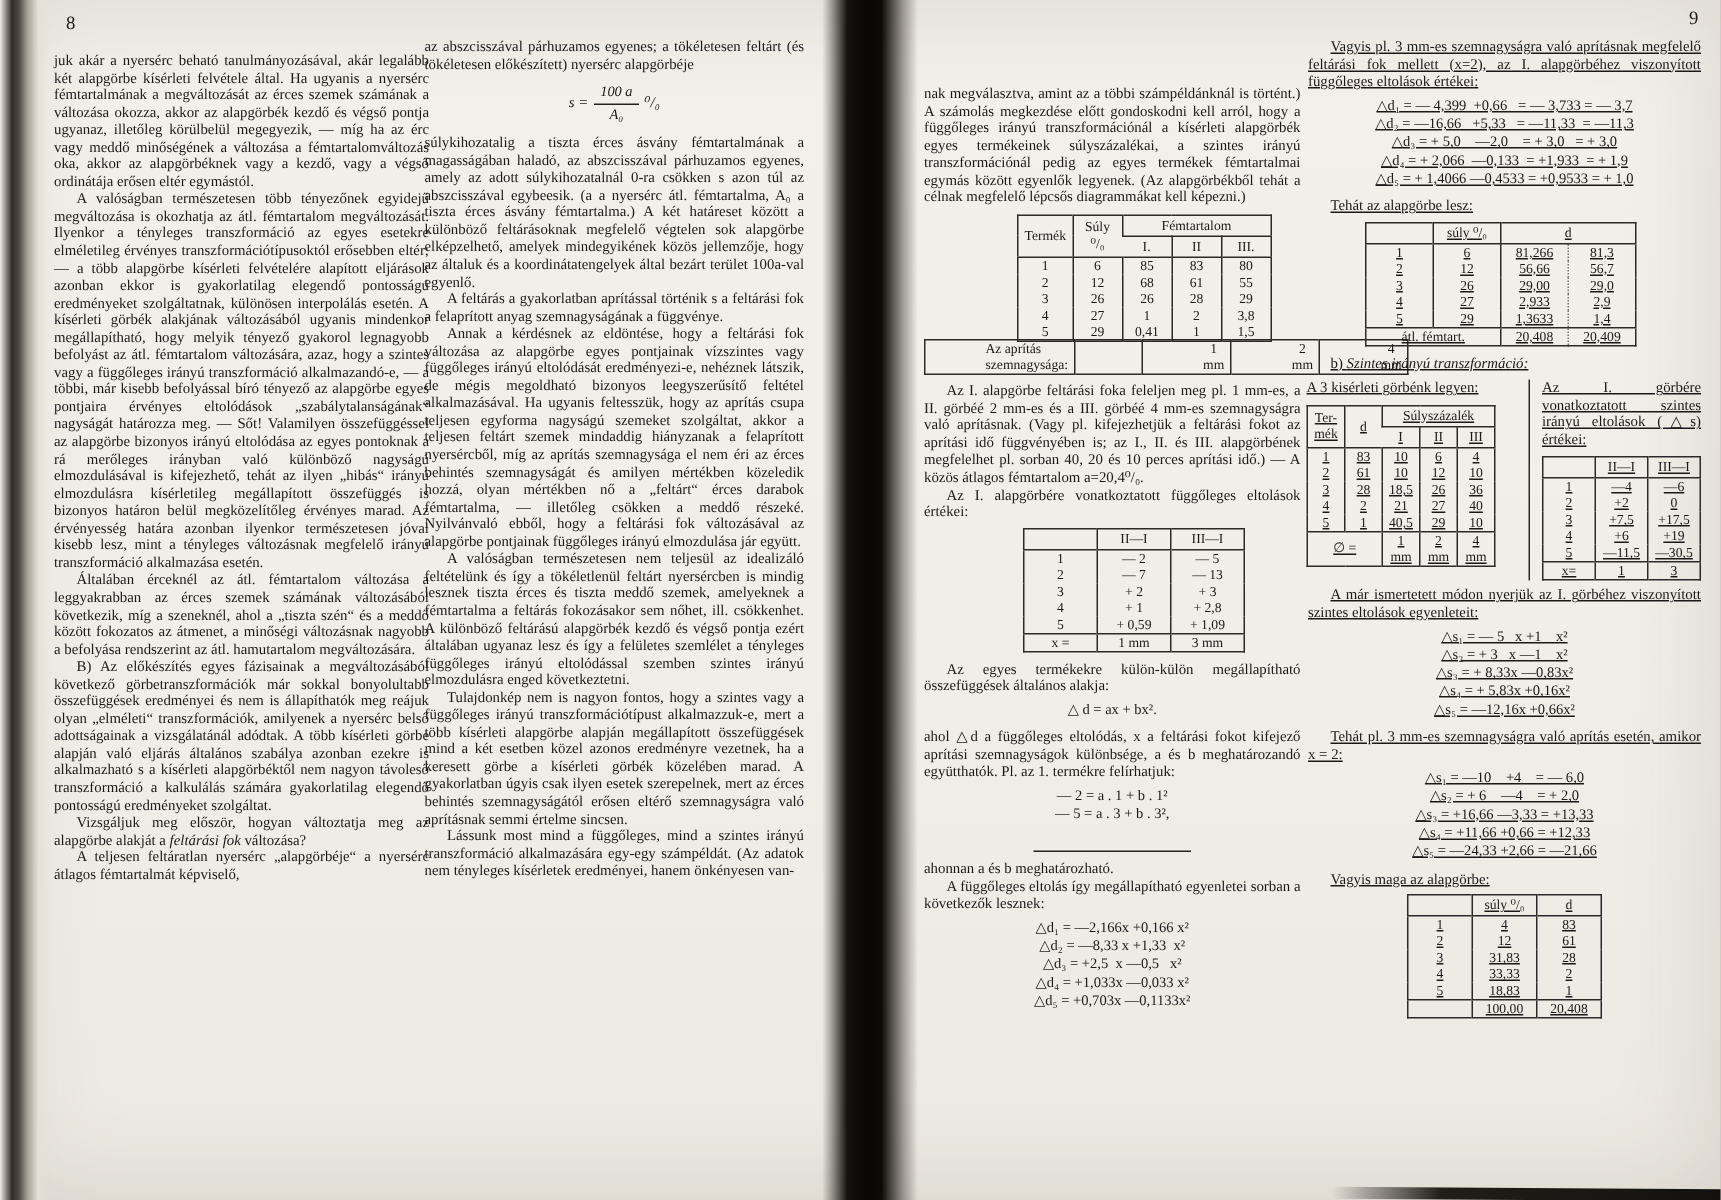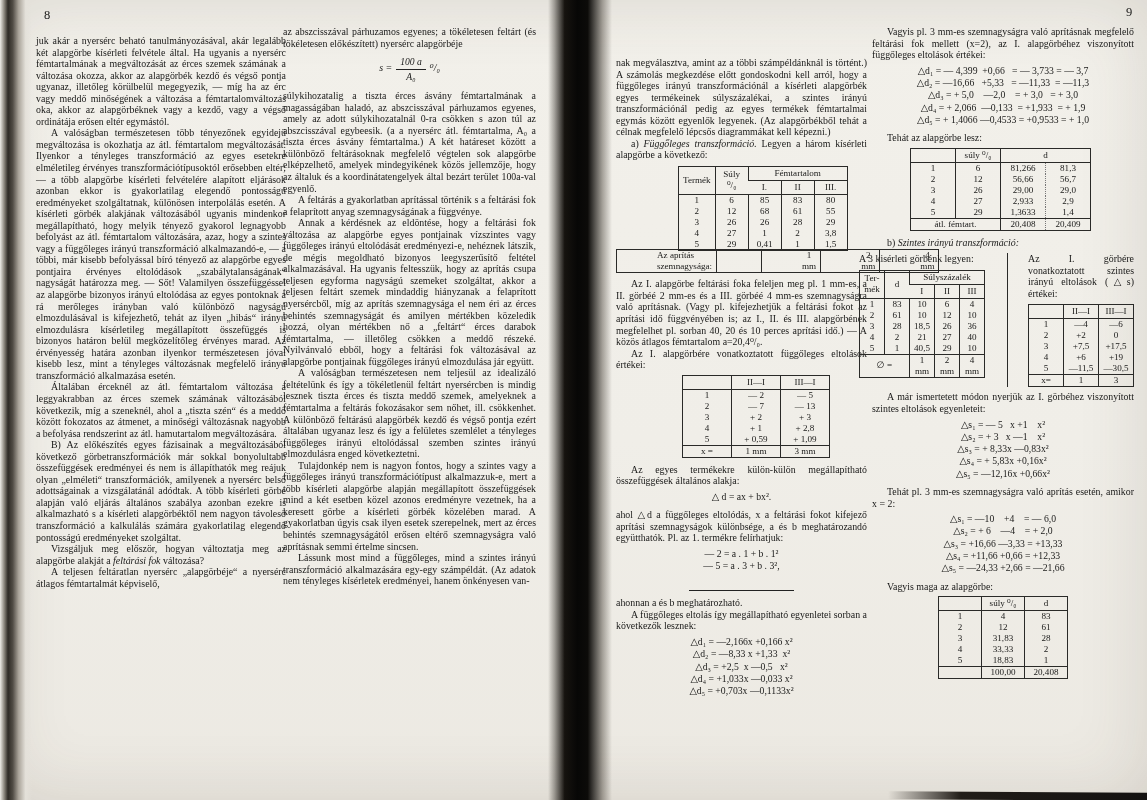--- a/index.html
+++ b/index.html
@@ -13,21 +13,21 @@
   .gutter{position:absolute;left:548px;top:0;width:64px;height:800px;
     background:linear-gradient(90deg,rgba(40,36,30,0) 0%,rgba(40,36,30,.38) 10%,#16130f 26%,#070706 46%,#0c0b09 62%,rgba(70,64,55,.45) 85%,rgba(70,64,55,0) 100%);}
   .scanline{position:absolute;left:888px;top:792px;width:260px;height:8px;
     background:linear-gradient(90deg,rgba(25,22,18,0),#211d18 28%,#131110 100%);transform:rotate(.35deg);}
   .pagenum{position:absolute;font-size:12.5px;letter-spacing:.5px;}
   #pn8{left:44px;top:8px;} #pn9{left:1126px;top:5px;}
   .col{position:absolute;text-align:justify;font-size:9.9px;line-height:11.55px;}
   #p8c1{left:36px;top:35px;width:250px;height:760px;}
   #p8c2{left:283px;top:26px;width:253px;height:770px;}
   #p9c1{left:616px;top:29px;width:251px;height:770px;margin-top:28px;}
-  #p9c2{left:872px;top:26px;width:262px;height:772px;}
+  #p9c2{left:872px;top:26px;width:262px;height:772px;text-decoration:underline;}
   .p{margin:0;text-indent:15px;}
   .noind{text-indent:0;}
   .formula{text-align:center;margin:7px 0 8px;font-style:italic;text-indent:0;}
   .frac{display:inline-block;vertical-align:middle;text-align:center;margin:0 4px;font-size:9.6px;}
   .frac .num{display:block;border-bottom:1px solid #222;padding:0 4px 1px;}
   .frac .den{display:block;padding-top:1px;}
   .eqblock{margin:4px 0 6px;text-align:center;text-indent:0;}
   .eq{white-space:pre;line-height:12.3px;font-size:9.7px;}
   .eq-underline{display:inline-block;border-bottom:1px solid #222;padding:0 14px 18px;}
   .tbl{border-collapse:collapse;border:1.6px solid #2a2a28;font-size:9.1px;line-height:11px;}
@@ -45,21 +45,21 @@
   .t1foot td:first-child{text-align:left;width:142px;}
   .t1foot td{width:30px;padding-left:40px;}
   .t2{margin:4px 0 6px 66px;}
   .t2 td{min-width:40px;}
   .t3{margin:4px 0 6px 38px;}
   .t3 td{min-width:36px;}
   .t6{margin:4px auto 0 66px;}
   .t6 td{min-width:34px;}
   .split{display:flex;margin:5px 0 4px;justify-content:flex-end;}
   .sleft{width:146px;}
-  .sright{flex:1;border-left:1px solid #2a2a28;margin-left:22px;padding-left:20px;}
+  .sright{flex:1;border-left:1px solid #2a2a28;margin-left:22px;padding-left:8px;}
   .t4{margin-top:5px;border-radius:12px;}
   .t4 td{min-width:18px;padding:0 3px;}
   .t5{margin-top:5px;}
   .t5 td{min-width:28px;padding:0 3px;}
   i{font-style:italic;}
 </style>
 </head>
 <body>
 
 <div class="spread">
@@ -87,21 +87,20 @@
     <p class="p noind">súlykihozatalig a tiszta érces ásvány fémtartalmának a magasságában haladó, az abszcisszával párhuzamos egyenes, amely az adott súlykihozatalnál 0-ra csökken s azon túl az abszcisszával egybeesik. (a a nyersérc átl. fémtartalma, A₀ a tiszta érces ásvány fémtartalma.) A két határeset között a különböző feltárásoknak megfelelő végtelen sok alapgörbe elképzelhető, amelyek mindegyikének közös jellemzője, hogy az általuk és a koordinátatengelyek által bezárt terület 100a-val egyenlő.</p>
     <p class="p">A feltárás a gyakorlatban aprítással történik s a feltárási fok a felaprított anyag szemnagyságának a függvénye.</p>
     <p class="p">Annak a kérdésnek az eldöntése, hogy a feltárási fok változása az alapgörbe egyes pontjainak vízszintes vagy függőleges irányú eltolódását eredményezi-e, nehéznek látszik, de mégis megoldható bizonyos leegyszerűsítő feltétel alkalmazásával. Ha ugyanis feltesszük, hogy az aprítás csupa teljesen egyforma nagyságú szemeket szolgáltat, akkor a teljesen feltárt szemek mindaddig hiányzanak a felaprított nyersércből, míg az aprítás szemnagysága el nem éri az érces behintés szemnagyságát és amilyen mértékben közeledik hozzá, olyan mértékben nő a „feltárt“ érces darabok fémtartalma, — illetőleg csökken a meddő részeké. Nyilvánvaló ebből, hogy a feltárási fok változásával az alapgörbe pontjainak függőleges irányú elmozdulása jár együtt.</p>
     <p class="p">A valóságban természetesen nem teljesül az idealizáló feltételünk és így a tökéletlenül feltárt nyersércben is mindig lesznek tiszta érces és tiszta meddő szemek, amelyeknek a fémtartalma a feltárás fokozásakor sem nőhet, ill. csökkenhet. A különböző feltárású alapgörbék kezdő és végső pontja ezért általában ugyanaz lesz és így a felületes szemlélet a tényleges függőleges irányú eltolódással szemben szintes irányú elmozdulásra enged következtetni.</p>
     <p class="p">Tulajdonkép nem is nagyon fontos, hogy a szintes vagy a függőleges irányú transzformációtípust alkalmazzuk-e, mert a több kísérleti alapgörbe alapján megállapított összefüggések mind a két esetben közel azonos eredményre vezetnek, ha a keresett görbe a kísérleti görbék közelében marad. A gyakorlatban úgyis csak ilyen esetek szerepelnek, mert az érces behintés szemnagyságától erősen eltérő szemnagyságra való aprításnak semmi értelme sincsen.</p>
     <p class="p">Lássunk most mind a függőleges, mind a szintes irányú transzformáció alkalmazására egy-egy számpéldát. (Az adatok nem tényleges kísérletek eredményei, hanem önkényesen van-</p>
   </div>
 
   <div class="col" id="p9c1">
     <p class="p noind">nak megválasztva, amint az a többi számpéldánknál is történt.) A számolás megkezdése előtt gondoskodni kell arról, hogy a függőleges irányú transzformációnál a kísérleti alapgörbék egyes termékeinek súlyszázalékai, a szintes irányú transzformációnál pedig az egyes termékek fémtartalmai egymás között egyenlők legyenek. (Az alapgörbékből tehát a célnak megfelelő lépcsős diagrammákat kell képezni.)</p>
-    <p class="p"><span>a) </span><i>Függőleges transzformáció.</i><span> Legyen a három kísérleti alapgörbe a következő:</span></p>
 
     <div class="tblwrap">
       <table class="tbl t1main">
         <thead>
           <tr>
             <th rowspan="2">Termék</th>
             <th rowspan="2"><span>Súly</span><br><span>⁰/₀</span></th>
             <th colspan="3">Fémtartalom</th>
           </tr>
           <tr>

